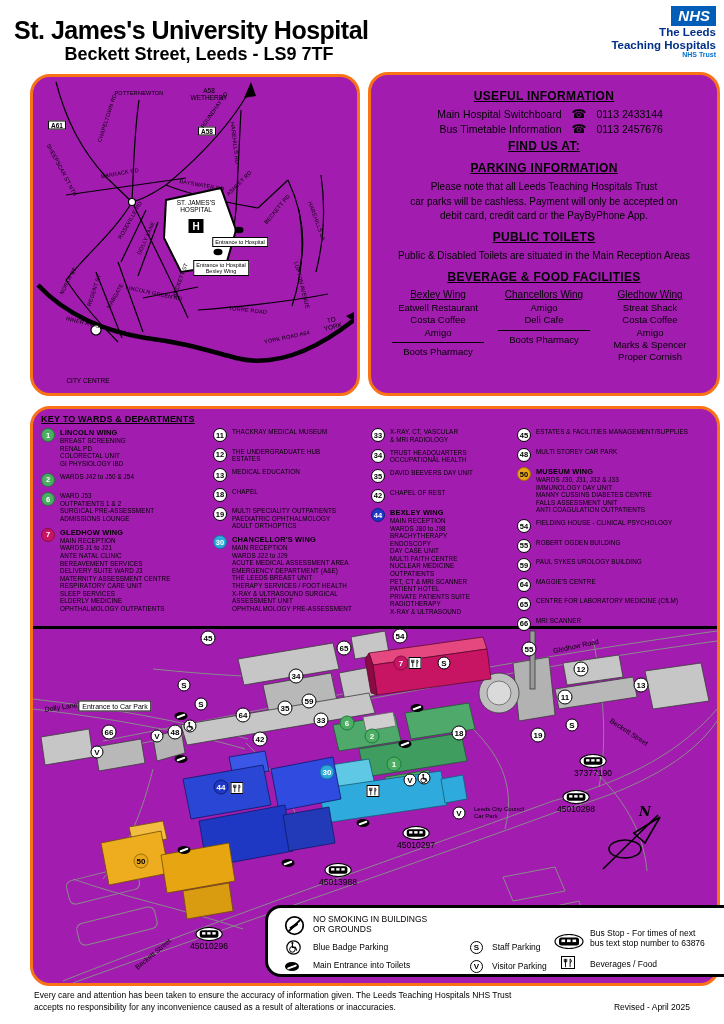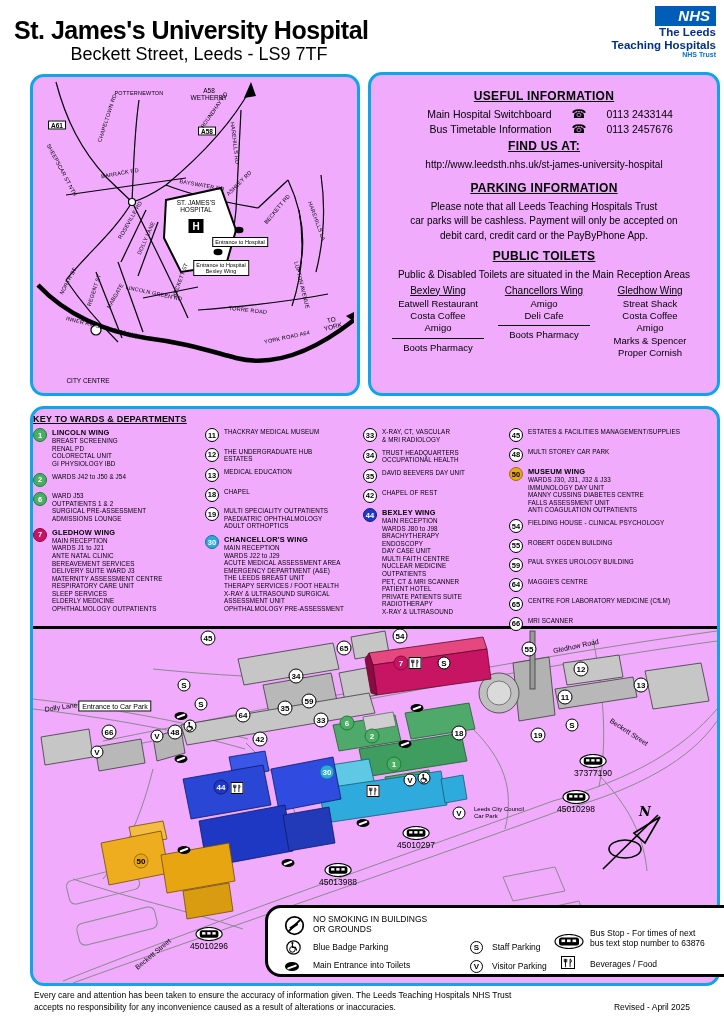--- a/index.html
+++ b/index.html
@@ -6,56 +6,56 @@
   html,body { background:#fff; }
   body {
     width:724px; height:1024px; position:relative; overflow:hidden;
     font-family:"Liberation Sans", sans-serif; color:#000;
   }
   
   .hdr { position:absolute; left:0; top:0; width:724px; height:70px; }
   .hdr-title { position:absolute; left:14px; top:16px; width:370px; text-align:left;
     font-size:25px; font-weight:bold; letter-spacing:-0.5px; }
   .hdr-sub { position:absolute; left:14px; top:44px; width:370px; text-align:center;
-    font-size:18px; font-weight:normal; }
+    font-size:18px; font-weight:bold; }
   .nhs { position:absolute; right:8px; top:6px; text-align:right; }
   .nhs-box { display:inline-block; background:#005EB8; color:#fff; font-weight:bold;
-    font-style:italic; font-size:15px; padding:0 6px 1px 23px; line-height:19px; }
+    font-style:italic; font-size:15px; padding:0 6px 1px 7px; line-height:19px; }
   .nhs-l1,.nhs-l2 { font-size:11.5px; font-weight:bold; color:#003087; line-height:1.1; }
   .nhs-l3 { font-size:7px; font-weight:bold; color:#0072CE; }
   
-  .box { position:absolute; border:3px solid #0ea5e9; border-radius:14px; background:#f0abfc; }
+  .box { position:absolute; border:3px solid #f97316; border-radius:20px; background:#a21caf; }
   #roadmap-box { left:30px; top:74px; width:330px; height:322px; overflow:hidden; }
   #info-box { left:368px; top:72px; width:352px; height:324px; padding:10px 8px 6px 8px; text-align:center; }
   .rm-inner { position:absolute; left:3px; top:3px; width:318px; height:310px; }
   .rm-inner svg { position:absolute; left:0; top:0; }
   .rm-lbl { position:absolute; white-space:pre-line; }
   .rm-road { font-size:5.5px; white-space:nowrap; letter-spacing:.2px; }
   .rm-plain { font-size:6.5px; text-align:center; }
   .rm-badge { font-size:6.5px; font-weight:bold; border:1px solid #000; background:#fff; padding:0 2px; }
   .rm-hosp { font-size:6.5px; text-align:center; }
   .rm-h { background:#000; color:#fff; font-weight:bold; font-size:10px; width:15px; height:14px;
     display:flex; align-items:center; justify-content:center; }
   .rm-box { border:1px solid #000; background:#fff; font-size:5.5px; padding:1px 2px; text-align:center; }
   
   .sec-h { font-size:12px; font-weight:bold; text-decoration:underline; letter-spacing:.3px; margin:4px 0 5px 0; }
-  .tel-row { display:flex; justify-content:center; gap:20px; font-size:10.5px; margin:3px 0; }
+  .tel-row { display:flex; justify-content:center; gap:10px; font-size:10.5px; margin:3px 0; }
   .tel-label { width:160px; text-align:right; }
   .tel-icon { font-size:12px; line-height:12px; }
   .tel-num { width:90px; text-align:left; }
   .info-text { font-size:10px; line-height:1.45; }
   .bev-row { display:flex; justify-content:space-between; padding:0 6px; margin-top:2px; }
   .bev-col { width:112px; font-size:9.5px; }
   .bev-wing { display:inline-block; font-size:10px; text-decoration:underline; margin-bottom:2px; }
   .bev-items { display:block; white-space:pre-line; line-height:1.3; }
   .bev-below { display:block; white-space:pre-line; border-top:1.5px solid #000; margin-top:3px; padding-top:3px; width:86%; margin-left:7%; }
   .bev-below:empty { display:none; }
   
   #big-box { left:30px; top:406px; width:690px; height:580px; }
-  .keysec { position:relative; width:100%; height:220px; border-bottom:3px solid #000; padding:5px 8px 0 0; }
+  .keysec { position:relative; width:100%; height:220px; border-bottom:3px solid #000; padding:5px 8px 0 8px; }
   .key-title { font-size:9px; font-weight:bold; text-decoration:underline; letter-spacing:.2px; margin-bottom:4px; }
   .key-cols { display:flex; }
   .kc { flex:0 0 auto; }
   .kc1 { width:172px; } .kc2 { width:158px; } .kc3 { width:146px; } .kc4 { width:194px; }
   .k-entry { display:flex; gap:5px; margin-bottom:5.5px; }
   .k-circle { flex:0 0 14px; width:14px; height:14px; border-radius:50%; border:1.3px solid #000;
     background:#fff; color:#000; font-size:7.5px; font-weight:bold;
     display:flex; align-items:center; justify-content:center; }
   .k-title { display:block; font-size:7.4px; font-weight:bold; letter-spacing:.2px; }
   .k-title:empty { display:none; }
@@ -161,27 +161,27 @@
   <div class="tel-row">
         <span class="tel-label">Main Hospital Switchboard</span>
         <span class="tel-icon">☎</span>
         <span class="tel-num">0113 2433144</span>
       </div><div class="tel-row">
         <span class="tel-label">Bus Timetable Information</span>
         <span class="tel-icon">☎</span>
         <span class="tel-num">0113 2457676</span>
       </div></div>
   <div class="sec-h">FIND US AT:</div>
-  <div class="info-text">http://www.leedsth.nhs.uk/st-james-university-hospital</div>
   <div class="sec-h" style="margin-top:8px">PARKING INFORMATION</div>
   <div class="info-text" style="white-space:pre-line">Please note that all Leeds Teaching Hospitals Trust
 car parks will be cashless. Payment will only be accepted on
 debit card, credit card or the PayByPhone App.</div>
   <div class="sec-h" style="margin-top:6px">PUBLIC TOILETS</div>
   <div class="info-text">Public &amp; Disabled Toilets are situated in the Main Reception Areas</div>
+  <div class="sec-h" style="margin-top:7px">BEVERAGE &amp; FOOD FACILITIES</div>
   <div class="bev-row marker-host-wrap">
     <div class="marker-host">
       
     <div class="bev-col">
           <span class="bev-wing">Bexley Wing</span>
           <span class="bev-items">Eatwell Restaurant
 Costa Coffee
 Amigo</span>
           <span class="bev-below">Boots Pharmacy</span>
         </div><div class="bev-col">

